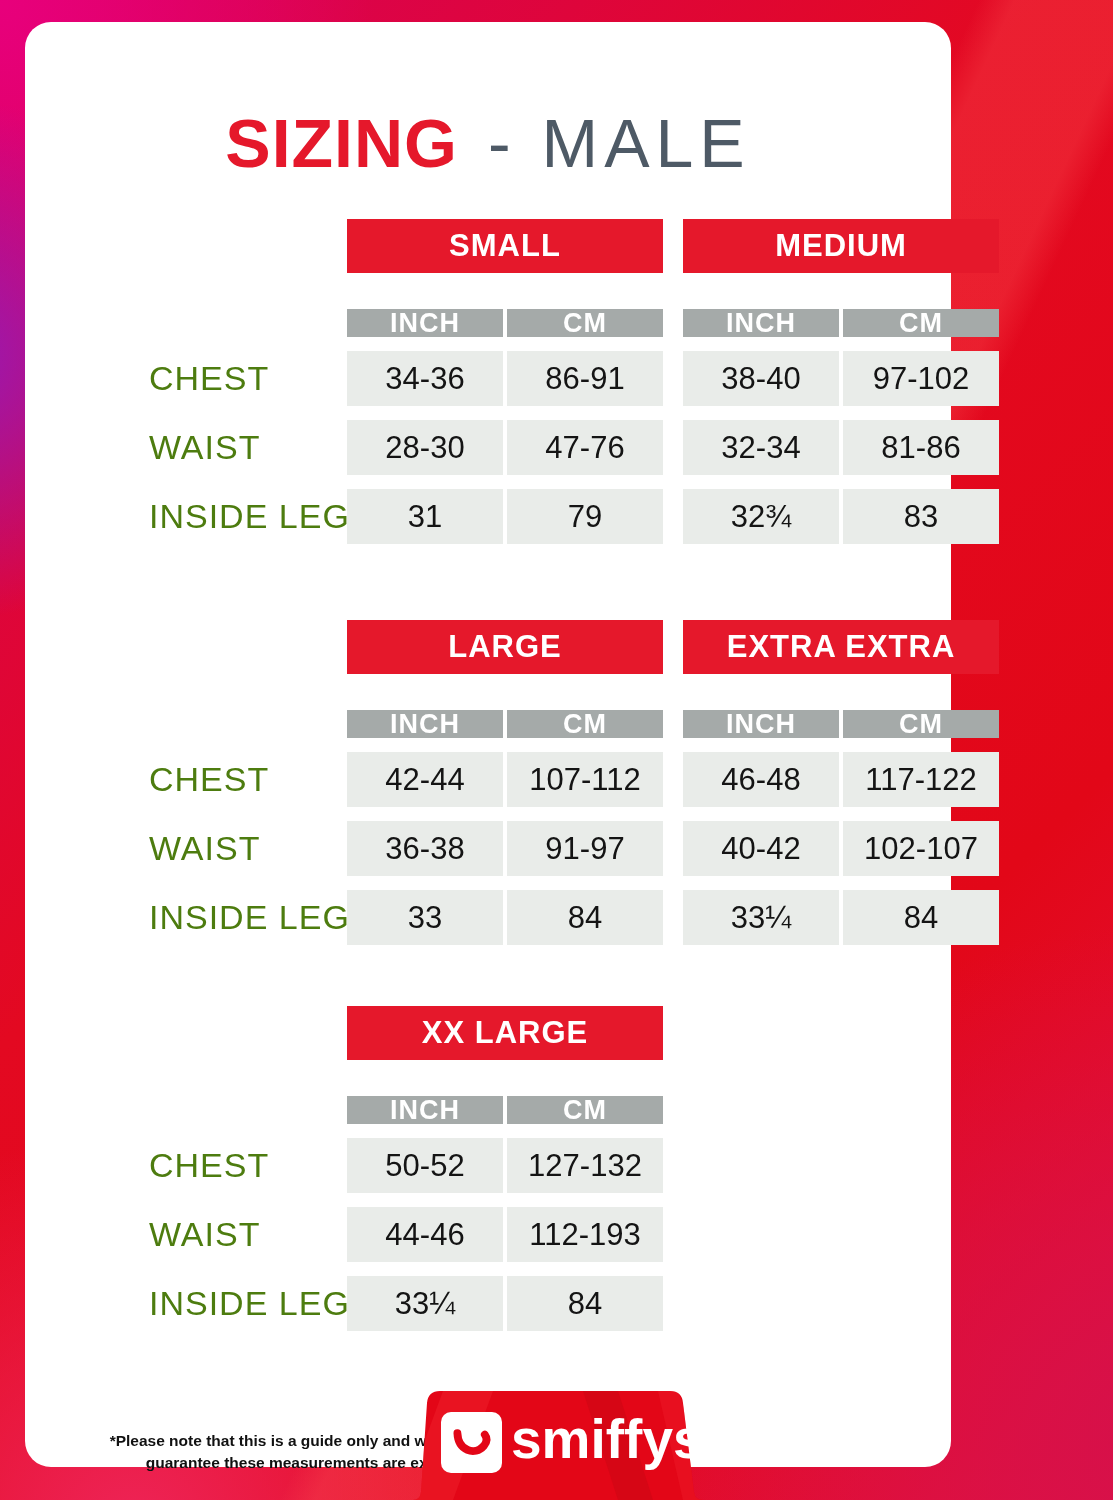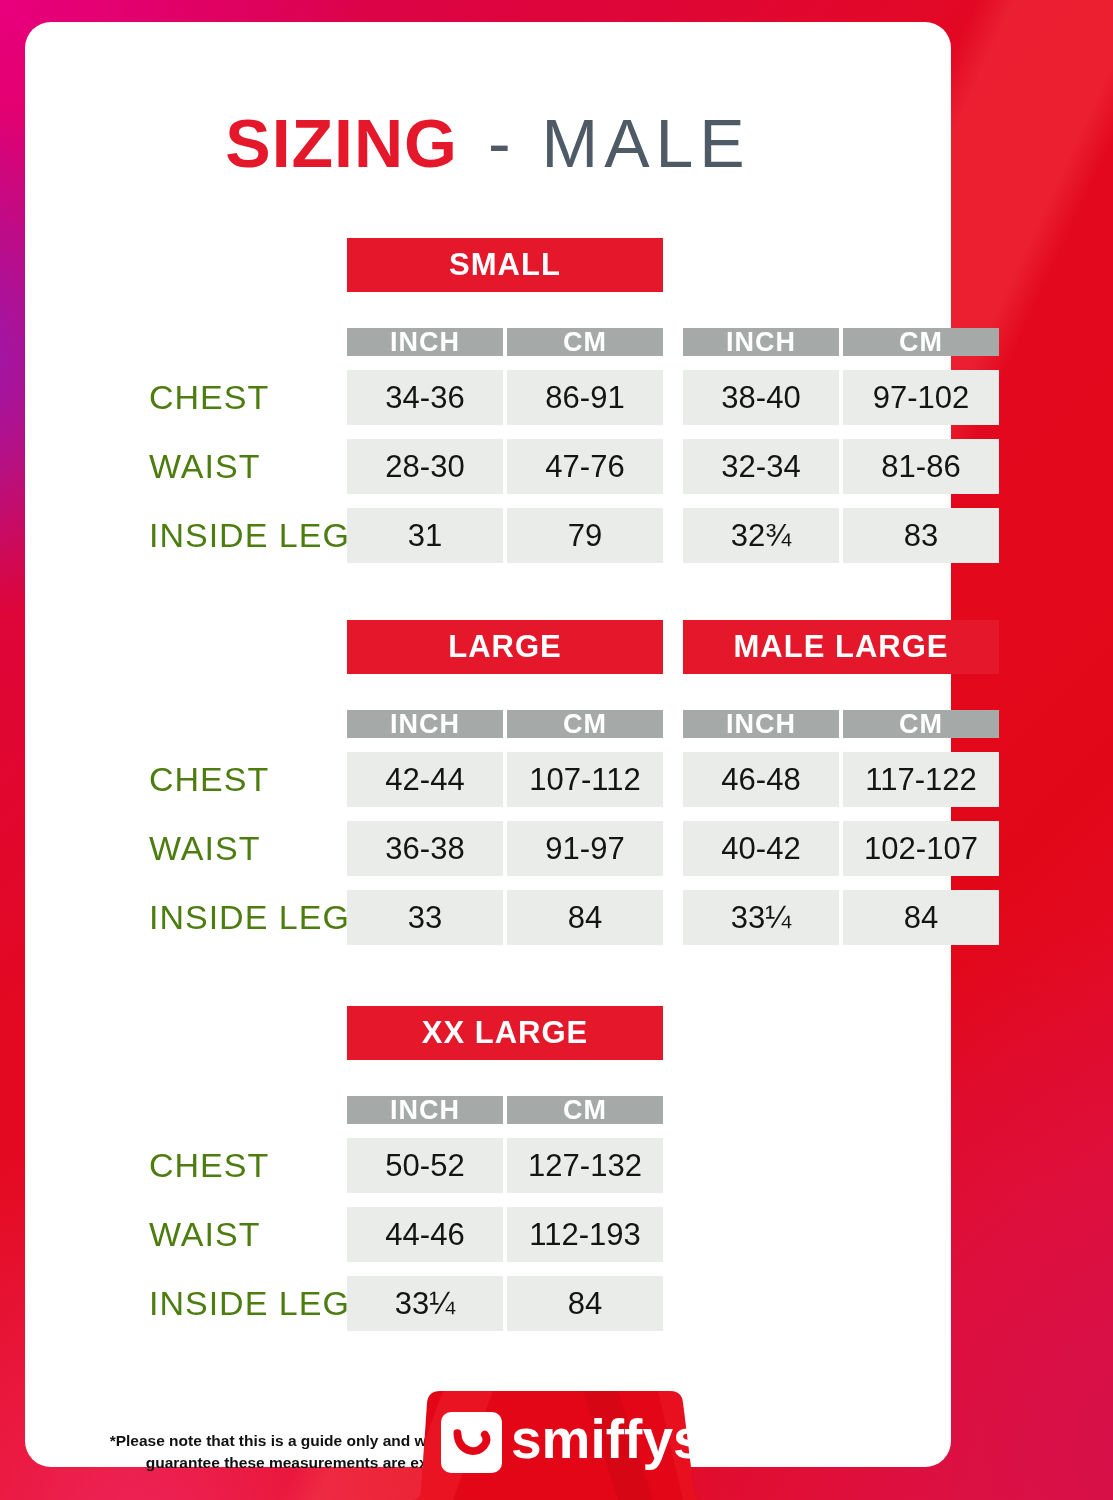--- a/index.html
+++ b/index.html
@@ -30,21 +30,21 @@
   .title .t-sep{color:#4e5a66;font-weight:300;padding:0 10px;}
   .title .t-gray{color:#4e5a66;font-weight:300;letter-spacing:6px;}
   
   .size-table{
     position:absolute;left:118px;width:856px;
     display:grid;
     grid-template-columns:200px 156px 156px 12px 156px 156px;
     grid-template-rows:54px 50px 55px 55px 55px;
     column-gap:4px;row-gap:14px;
   }
-  .t1{top:216px;}
+  .t1{top:197px;}
   .t2{top:598px;}
   .t3{top:984px;}
   .hdr{
     background:#e5182b;color:#ffffff;font-weight:700;font-size:31px;
     display:flex;align-items:center;justify-content:center;letter-spacing:1px;
     grid-row:1;
   }
   .hdr.p1{grid-column:2/4;}
   .hdr.p2{grid-column:5/7;}
   .unit{
@@ -95,20 +95,21 @@
   <div class="panel">
 
     <div class="title">
       <span class="t-red">SIZING</span>
       <span class="t-sep">-</span>
       <span class="t-gray">MALE</span>
     </div>
 
     <section class="size-table t1">
       <div class="hdr p1">SMALL</div>
+      <div class="hdr p2">MEDIUM</div>
       <div class="unit u1">INCH</div>
       <div class="unit u2">CM</div>
       <div class="unit u3">INCH</div>
       <div class="unit u4">CM</div>
 
       <div class="rlabel r3">CHEST</div>
       <div class="cell r3 c1">34-36</div>
       <div class="cell r3 c2">86-91</div>
       <div class="cell r3 c3">38-40</div>
       <div class="cell r3 c4">97-102</div>
@@ -121,21 +122,21 @@
 
       <div class="rlabel r5">INSIDE LEG</div>
       <div class="cell r5 c1">31</div>
       <div class="cell r5 c2">79</div>
       <div class="cell r5 c3">32¾</div>
       <div class="cell r5 c4">83</div>
     </section>
 
     <section class="size-table t2">
       <div class="hdr p1">LARGE</div>
-      <div class="hdr p2">MALE LARGE</div>
+      <div class="hdr p2">EXTRA EXTRA</div>
       <div class="unit u1">INCH</div>
       <div class="unit u2">CM</div>
       <div class="unit u3">INCH</div>
       <div class="unit u4">CM</div>
 
       <div class="rlabel r3">CHEST</div>
       <div class="cell r3 c1">42-44</div>
       <div class="cell r3 c2">107-112</div>
       <div class="cell r3 c3">46-48</div>
       <div class="cell r3 c4">117-122</div>

